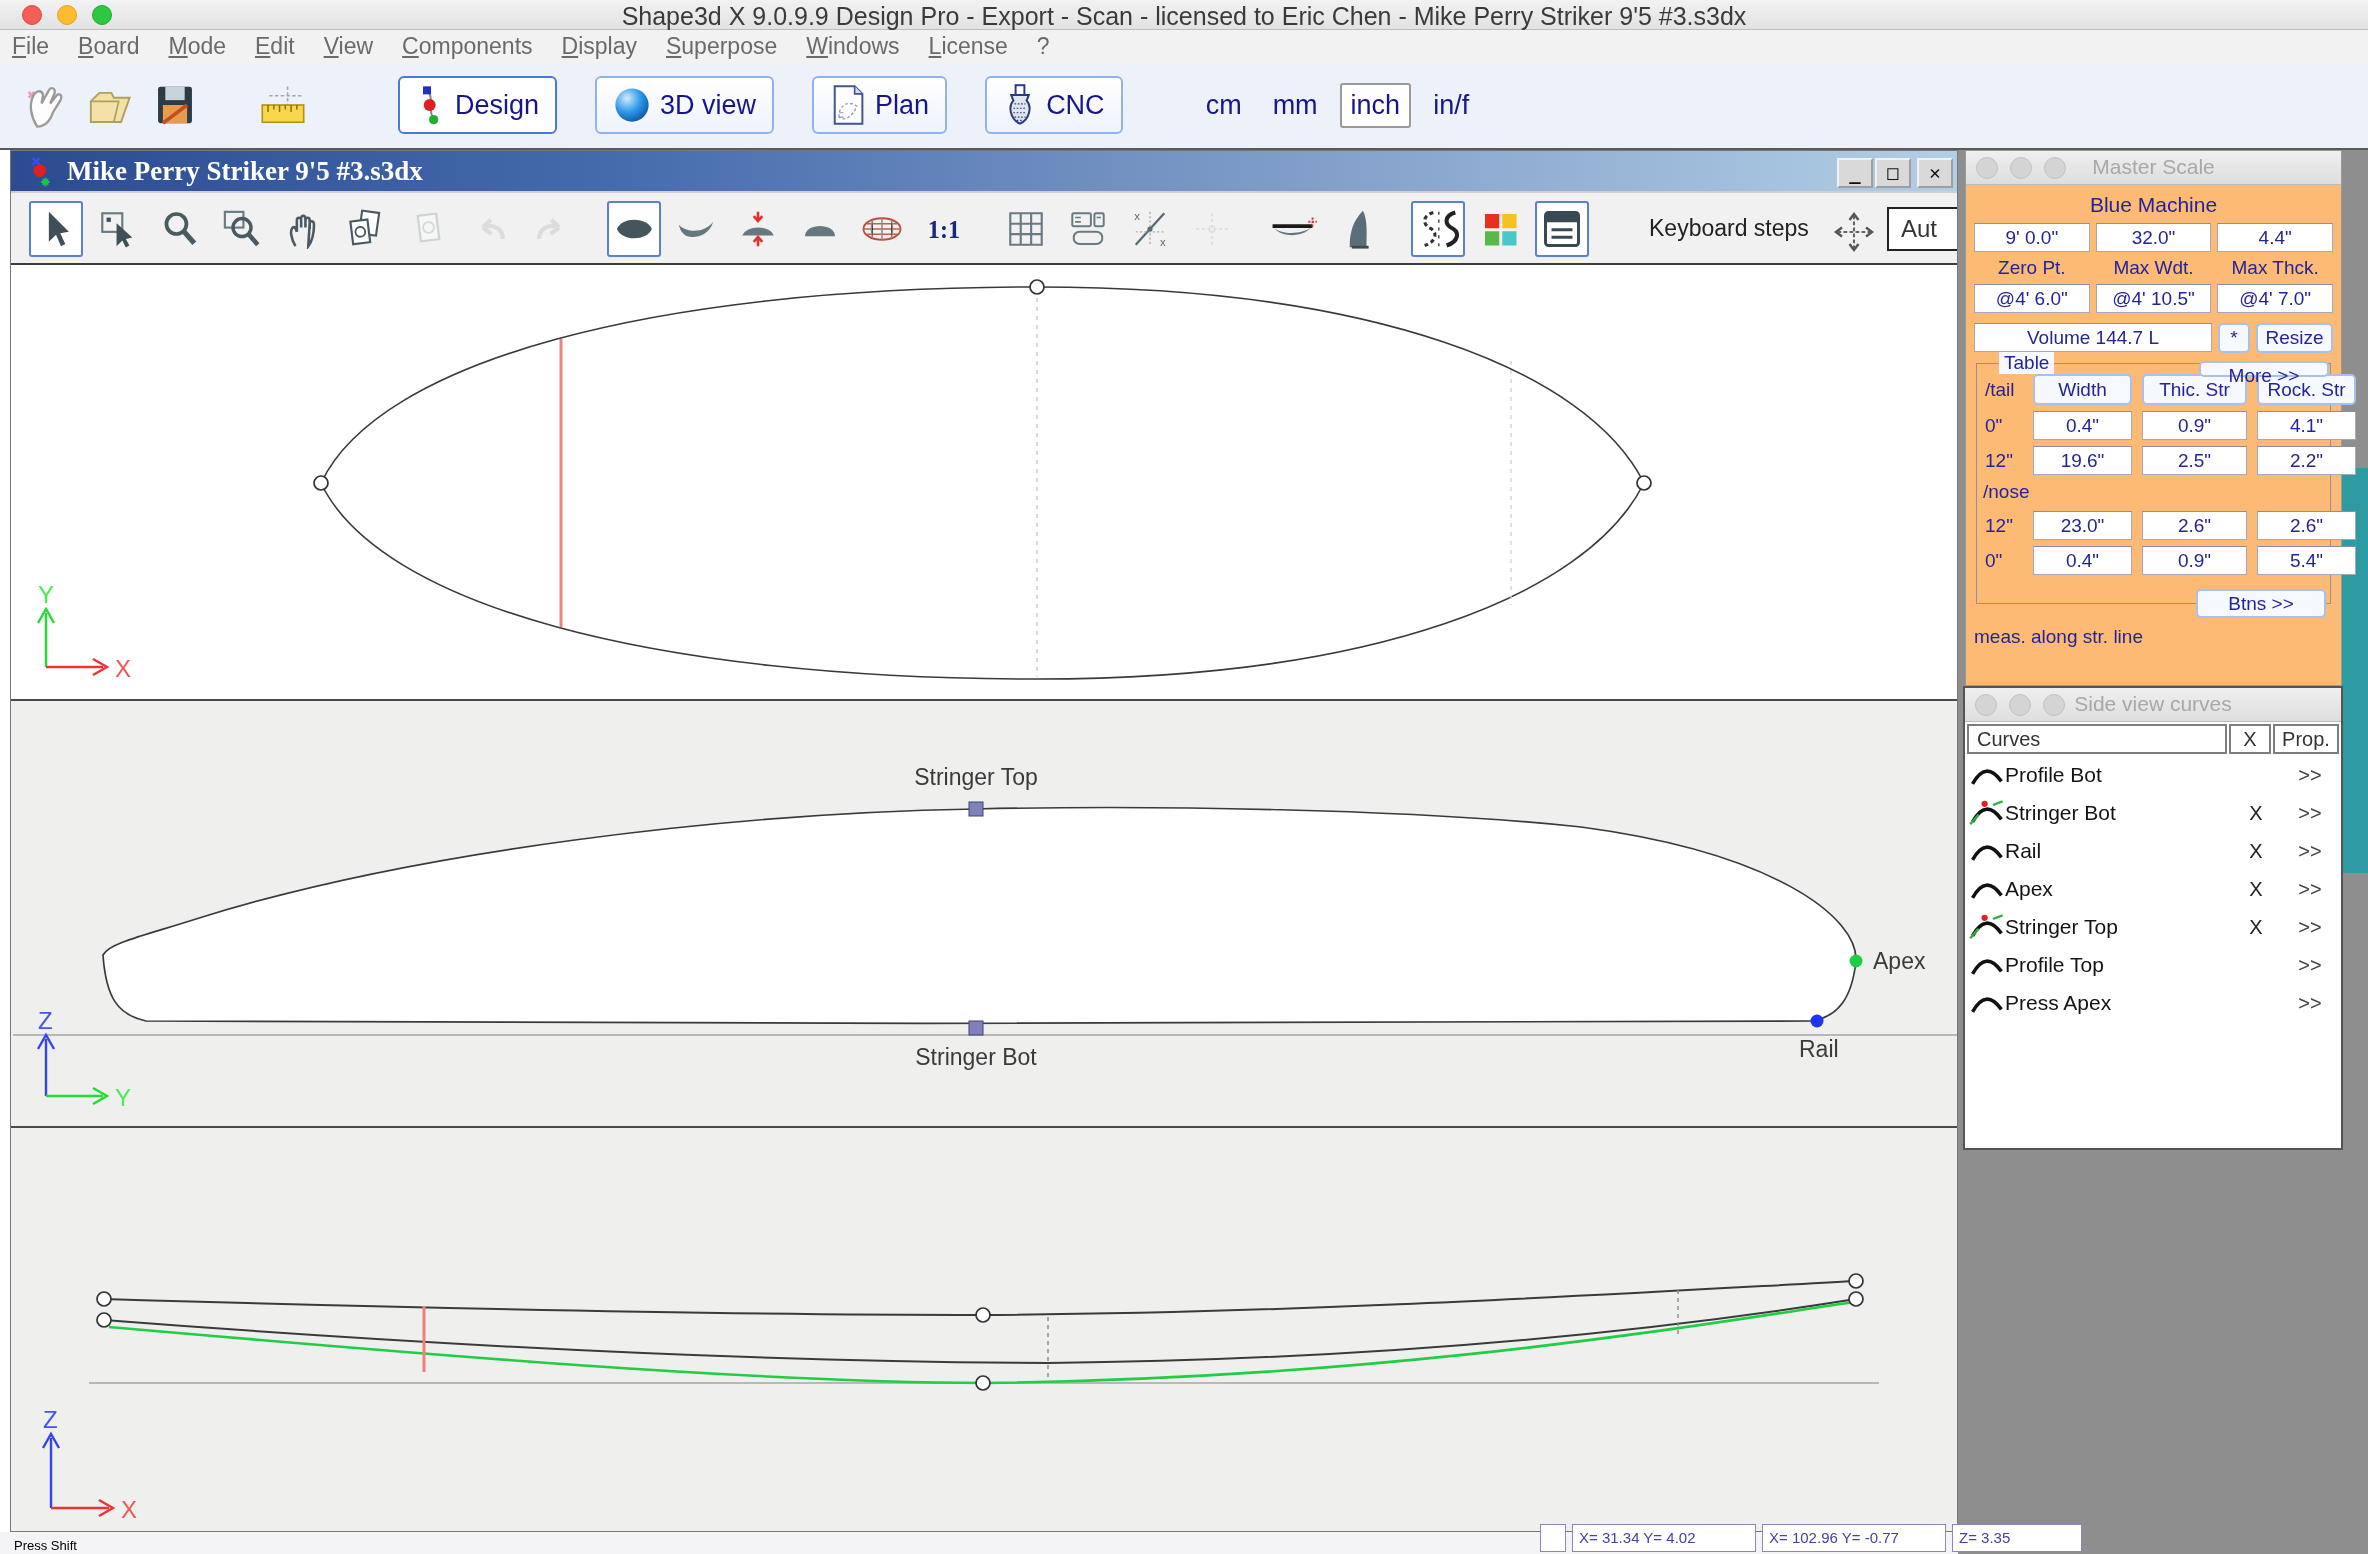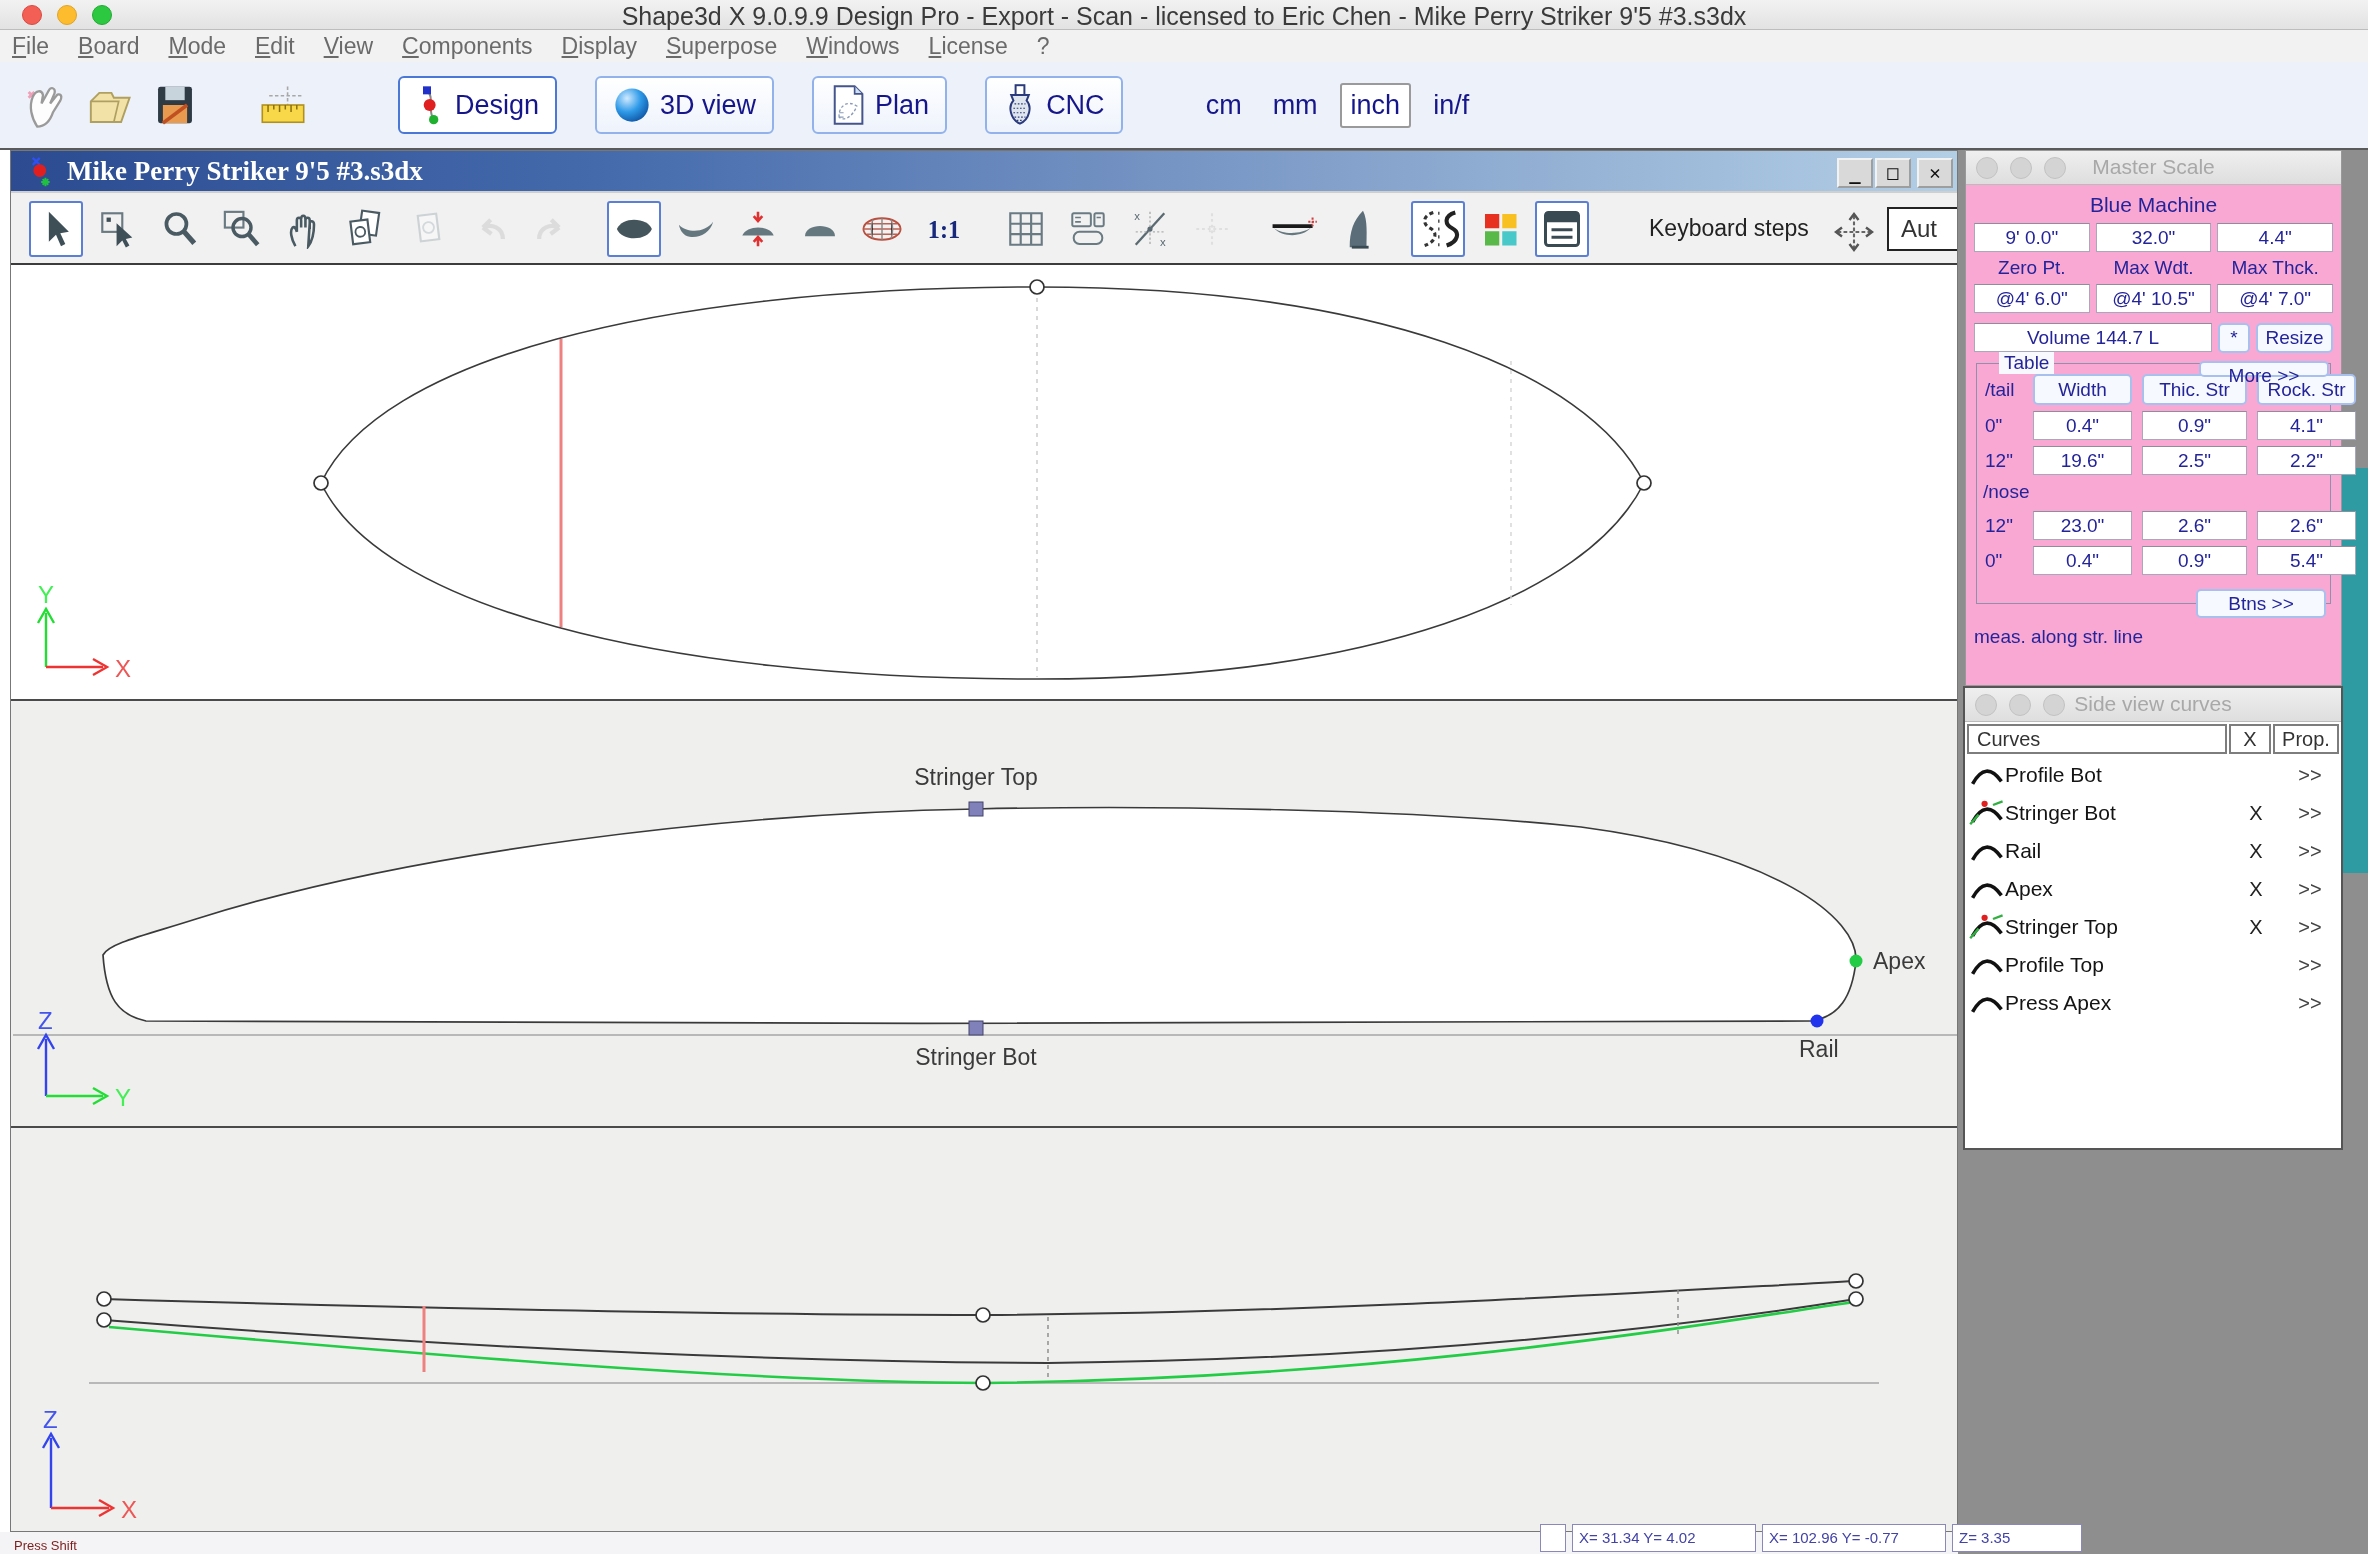--- a/index.html
+++ b/index.html
@@ -35,21 +35,21 @@
   .units { display:flex; align-items:center; margin-left:74px; gap:13px; color:#16168c; font-size:27px; }
   .unit { padding:5px 9px; }
   .unit-selected { border:2px solid #9a9a9a; background:#fff; border-radius:3px; }
 
   
   .desk { position:absolute; left:1958px; top:150px; width:410px; height:1404px; background:#8e8e8e; z-index:1; }
   .teal-strip { position:absolute; left:2342px; top:468px; width:26px; height:405px; background:#2e9aa2; z-index:2; }
 
   
   .status-strip { position:absolute; left:0; top:1532px; width:1958px; height:22px; background:#f4f4f6; z-index:1; }
-  .status-left { position:absolute; left:14px; top:1538px; font-size:13px; color:#7f1d1d; z-index:2; }
+  .status-left { position:absolute; left:14px; top:1538px; font-size:13px; color:#000000; z-index:2; }
   .readouts { position:absolute; left:1540px; top:1524px; display:flex; gap:6px; z-index:7; }
   .readout { height:28px; border:1px solid #8888bb; background:#fff; color:#4242a8;
              font-size:15px; line-height:26px; padding:0 6px; white-space:nowrap; }
   .readout.mini { width:26px; }
 
   
   .docwin { position:absolute; left:10px; top:150px; width:1948px; height:1382px;
             background:#f0f0f0; border:1px solid #777; overflow:hidden; z-index:3; }
   .doc-titlebar { position:absolute; left:0; top:0; width:100%; height:42px;
       background:linear-gradient(90deg,#2c4b90 0%,#446aac 30%,#7795c4 60%,#b3cfe6 100%);
@@ -84,21 +84,21 @@
   .vlab { font-size:23px; fill:#3a3a3a; }
 
   
   .panel-titlebar { height:34px; background:linear-gradient(#efefef,#dedede); border-bottom:1px solid #bbb;
                     position:relative; }
   .p-light { position:absolute; top:6px; width:22px; height:22px; border-radius:50%;
              background:#d4d4d4; border:1px solid #c2c2c2; }
   .panel-title { position:absolute; width:100%; text-align:center; top:4px; font-size:21px; color:#a8a8a8; }
 
   .ms-panel { position:absolute; left:1965px; top:150px; width:377px; height:536px;
-              background:#f9a8d4; border:1px solid #999; z-index:4; color:#24249a; font-size:19px; }
+              background:#fdba74; border:1px solid #999; z-index:4; color:#24249a; font-size:19px; }
   .ms-body { padding:4px 8px; }
   .ms-machine { text-align:center; font-size:21px; margin:4px 0 6px; }
   .grid3 { display:grid; grid-template-columns:1fr 1fr 1fr; gap:6px; margin-bottom:4px; }
   .cell { background:#fff; border:1px solid #a8a8bc; border-top-color:#8d8d9e; text-align:center;
           height:29px; line-height:27px; white-space:nowrap; }
   .lbl3 { text-align:center; height:24px; line-height:24px; }
   .vol-row { display:flex; gap:6px; margin-top:10px; }
   .vol-cell { width:238px; }
   .pbtn { border:2px solid #a8c0ee; border-radius:5px; background:#f6f9ff; color:#24249a;
           text-align:center; height:30px; line-height:26px; }

